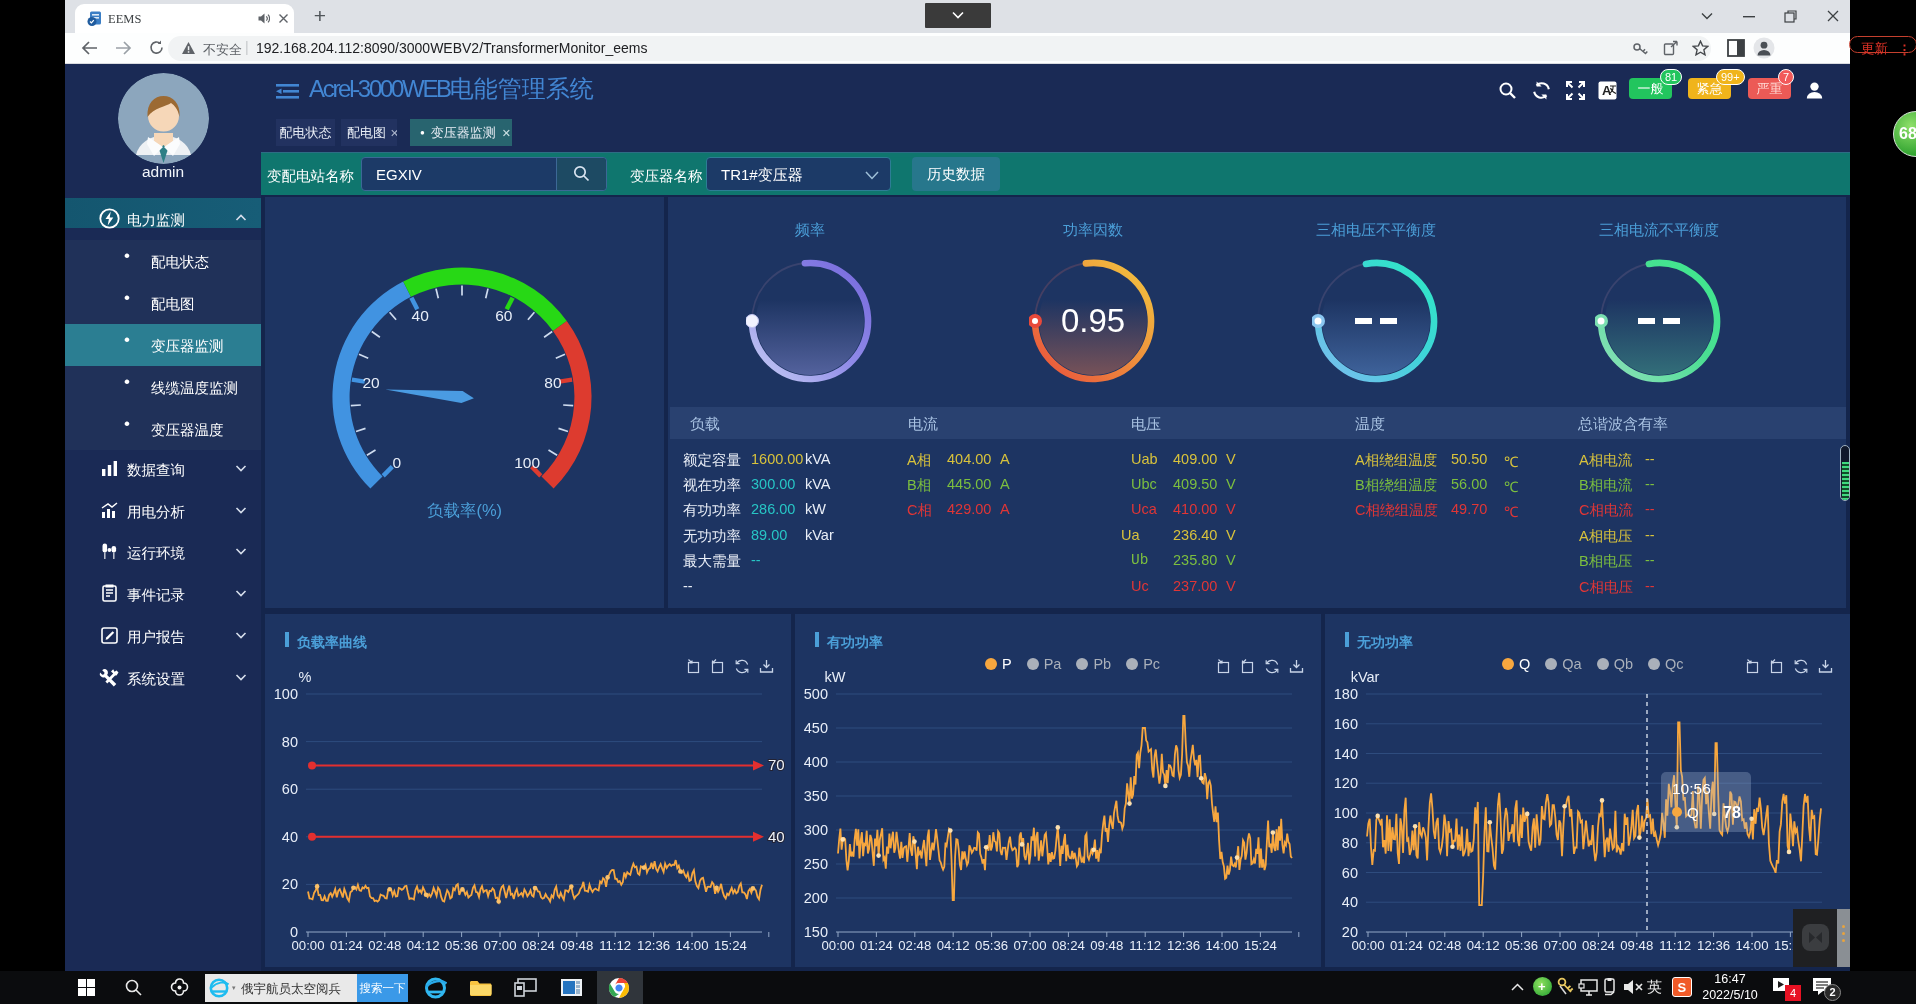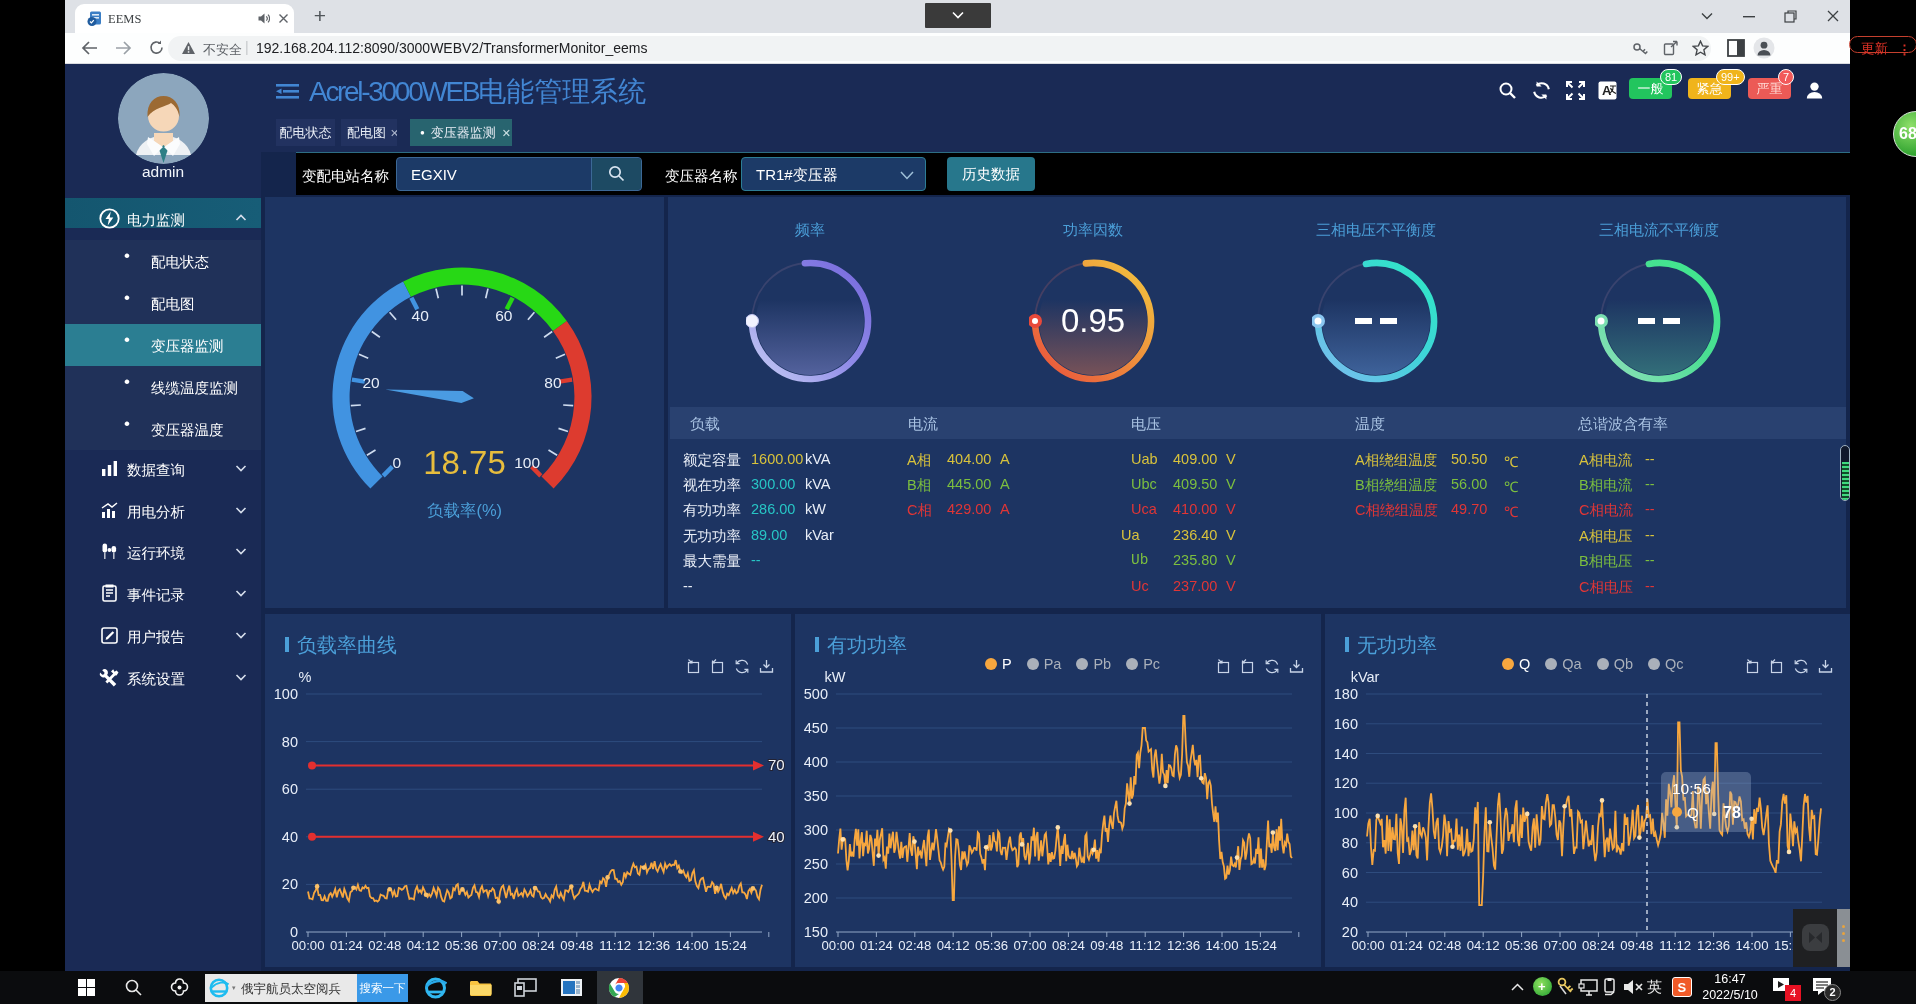--- a/index.html
+++ b/index.html
@@ -30,28 +30,28 @@
 .mitem .tx { position:absolute; left:62px; top:13px; }
 .mitem .ch { position:absolute; left:170px; top:14px; width:12px; height:12px;}
 #m-power { top:134px; background:linear-gradient(90deg,#14566f,#175d77); }
 #submenu { position:absolute; left:0; top:176px; width:196px; height:210px; background:#203159; }
 .sitem { position:absolute; left:0; width:196px; height:42px; color:#fff; font-size:14.5px; }
 .sitem .b { position:absolute; left:59px; top:6px; font-size:17px;}
 .sitem .tx { position:absolute; left:86px; top:13px; }
 .sitem.sel { background:#2b7e92; }
 
 #phead { position:absolute; left:196px; top:0; width:1589px; height:88px; background:#1a2a55; }
-#ptitle { position:absolute; left:48px; top:9px; font-size:28px; color:#4286d3; }
+#ptitle { position:absolute; left:48px; top:9px; font-size:24px; color:#4286d3; }
 .hic { position:absolute; top:17px; width:19px; height:19px; }
 .hbtn { position:absolute; top:14px; height:21px; border-radius:4px; color:#fff; font-size:13px; text-align:center; line-height:21px; }
 .hbadge { position:absolute; top:5px; height:16px; border-radius:9px; color:#fff; font-size:11px; line-height:14px; text-align:center; border:1px solid #fff; padding:0 4px; }
 .ptab { position:absolute; top:55px; height:27px; background:#223260; color:#e8edf5; font-size:13px; line-height:27px; white-space:nowrap; overflow:hidden; }
 .ptab.act { background:#28646f; }
 
-#fbar { position:absolute; left:196px; top:88px; width:1589px; height:43px; background:#000000; border-top:1px solid #2d6d84;margin-left:35px; }
+#fbar { position:absolute; left:196px; top:88px; width:1589px; height:43px; background:#0f766e; border-top:1px solid #2d6d84; }
 #fbar .lbl { position:absolute; top:14px; color:#fff; font-size:14.5px; }
 #inpwrap { position:absolute; left:100px; top:4px; width:246px; height:34px; background:#1c3a67; border:1px solid #3c6896; border-radius:4px; }
 #inpwrap .v { position:absolute; left:14px; top:8px; color:#fff; font-size:15px; }
 #srchbox { position:absolute; right:0; top:0; width:50px; height:32px; background:#1d4a63; border-left:1px solid #3c6896; border-radius:0 4px 4px 0; }
 #selwrap { position:absolute; left:445px; top:4px; width:185px; height:34px; background:#1c3a67; border:1px solid #2d7d95; border-radius:4px; }
 #selwrap .v { position:absolute; left:14px; top:8px; color:#fff; font-size:15px; }
 #histbtn { position:absolute; left:651px; top:4px; width:88px; height:34px; background:#27778c; border-radius:4px; color:#fff; font-size:14.5px; text-align:center; line-height:34px; }
 
 .panel { position:absolute; background:#1d3462; }
 #p-gauge { left:200px; top:133px; width:399px; height:411px; }
@@ -66,21 +66,21 @@
 #tblhead { position:absolute; left:2px; top:210px; width:1176px; height:32px; background:#294170; }
 .thc { position:absolute; top:8px; color:#a9c3e3; font-size:15px; }
 .tr { position:absolute; font-size:14.5px; white-space:nowrap; }
 .w { color:#e9eef7; } .y { color:#d8c23c; } .g { color:#7cbf3f; } .r { color:#e03636; } .c { color:#27c5c5; }
 #volbar { position:absolute; left:1840px; top:445px; width:10px; height:56px; border:1.5px solid #9fb0c0; border-radius:6px; background:#10182b; overflow:hidden; }
 #volfill { position:absolute; left:1px; top:16px; width:8px; height:40px; background:repeating-linear-gradient(180deg,#3fd97f 0 2px,#114a2a 2px 4px); }
 
 #p-c1 { left:200px; top:550px; width:526px; height:353px; }
 #p-c2 { left:730px; top:550px; width:526px; height:353px; }
 #p-c3 { left:1260px; top:550px; width:525px; height:353px; }
-.ctitle { position:absolute; left:20px; top:18px; font-size:20px; color:#4b9fd8; font-weight:normal; }
+.ctitle { position:absolute; left:20px; top:18px; font-size:14px; color:#4b9fd8; font-weight:bold; }
 .ctitle .bar { display:inline-block; width:4px; height:15px; background:#4b9fd8; margin-right:8px; }
 .toolbox { position:absolute; top:45px; width:104px; white-space:nowrap; }
 .toolbox svg { margin-left:9px; vertical-align:top; }
 .legend { position:absolute; top:42px; font-size:14.5px; color:#aab0ba; }
 .legend b { font-weight:normal; color:#fff; }
 .legend .dot { display:inline-block; width:12px; height:12px; border-radius:50%; margin:0 5px 0 15px; vertical-align:-1px; background:#aab0ba; }
 .legend .dot.on { background:#f7a73f; }
 
 #taskbar { position:absolute; left:0; top:971px; width:1916px; height:33px; background:#0b0c0e; }
 #iebox { position:absolute; left:205px; top:3px; width:203px; height:28px; background:#e9e9e9; }
@@ -384,21 +384,20 @@
             <line x1="292.1" y1="258.3" x2="283.5" y2="253.0" stroke="#cfdcef" stroke-width="1.7"></line>
             <line x1="275.8" y1="278.8" x2="266.7" y2="269.7" stroke="#dd3b2f" stroke-width="4.5"></line>
             <text x="131.9" y="270.6" font-size="15.5" fill="#e8eef8" text-anchor="middle">0</text>
             <text x="106.1" y="191.1" font-size="15.5" fill="#e8eef8" text-anchor="middle">20</text>
             <text x="155.2" y="123.5" font-size="15.5" fill="#e8eef8" text-anchor="middle">40</text>
             <text x="238.8" y="123.5" font-size="15.5" fill="#e8eef8" text-anchor="middle">60</text>
             <text x="287.9" y="191.1" font-size="15.5" fill="#e8eef8" text-anchor="middle">80</text>
             <text x="262.1" y="270.6" font-size="15.5" fill="#e8eef8" text-anchor="middle">100</text>
             <path d="M120.4,192.5 L196.4,206.0 L208.9,201.2 L197.6,194.0 Z" fill="#4a9be2"></path>
           </svg>
-      <div id="gv">18.75</div>
       <div id="gl">负载率(%)</div>
     </div>
     <div class="panel" id="p-top">
       <div class="ringlab" style="left:42px;">频率</div>
       <div class="ringlab" style="left:325px;">功率因数</div>
       <div class="ringlab" style="left:608px;">三相电压不平衡度</div>
       <div class="ringlab" style="left:891px;">三相电流不平衡度</div>
       <svg class="ring" style="left:78px" viewBox="0 0 128 128">
         <defs>
               <linearGradient id="rg1" x1="0" y1="1" x2="1" y2="0">

